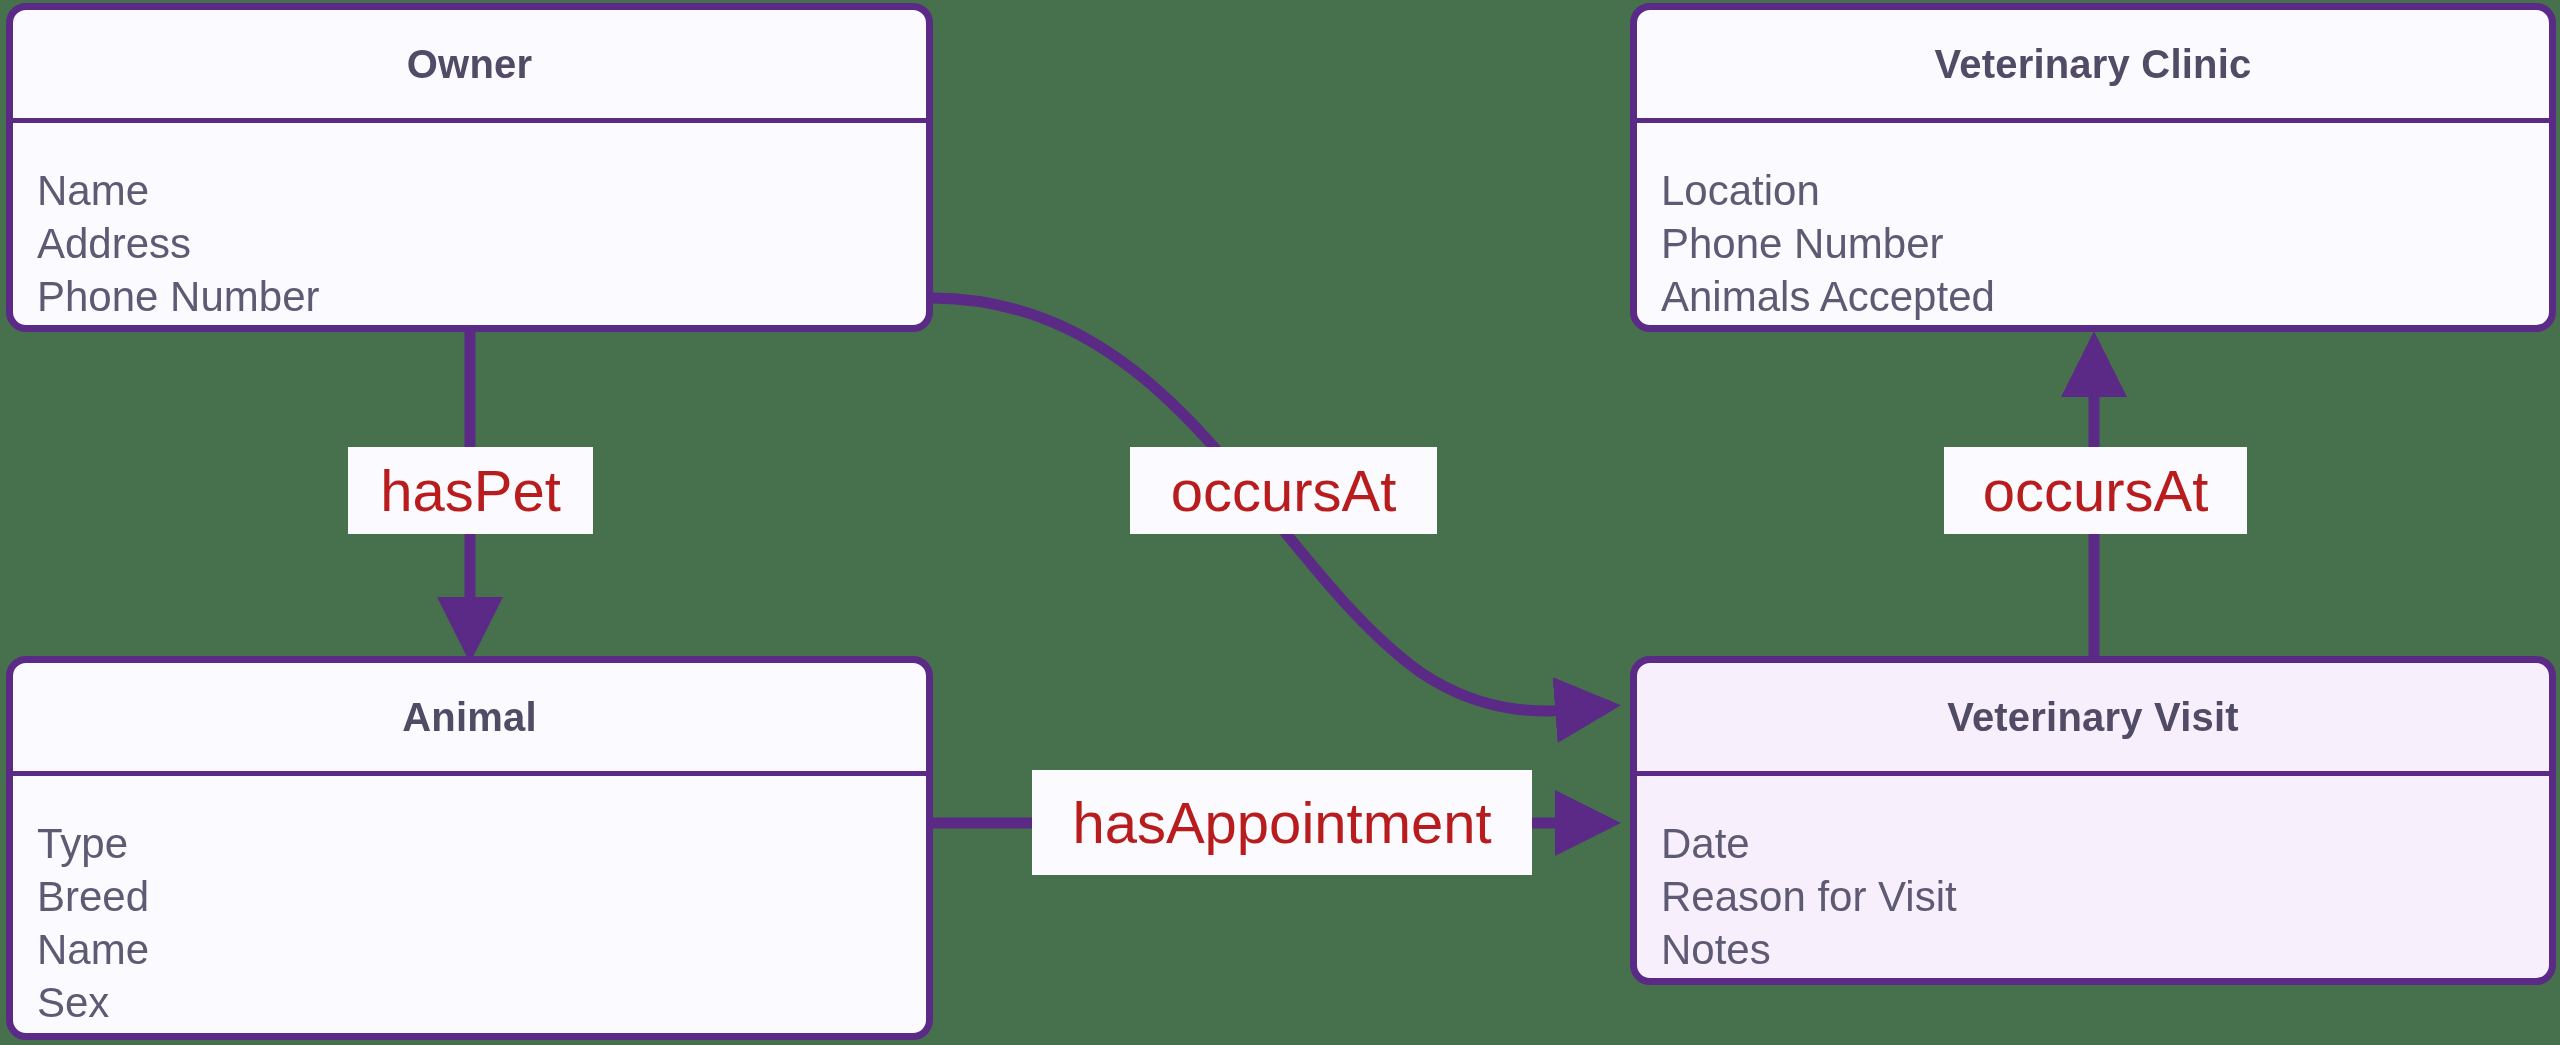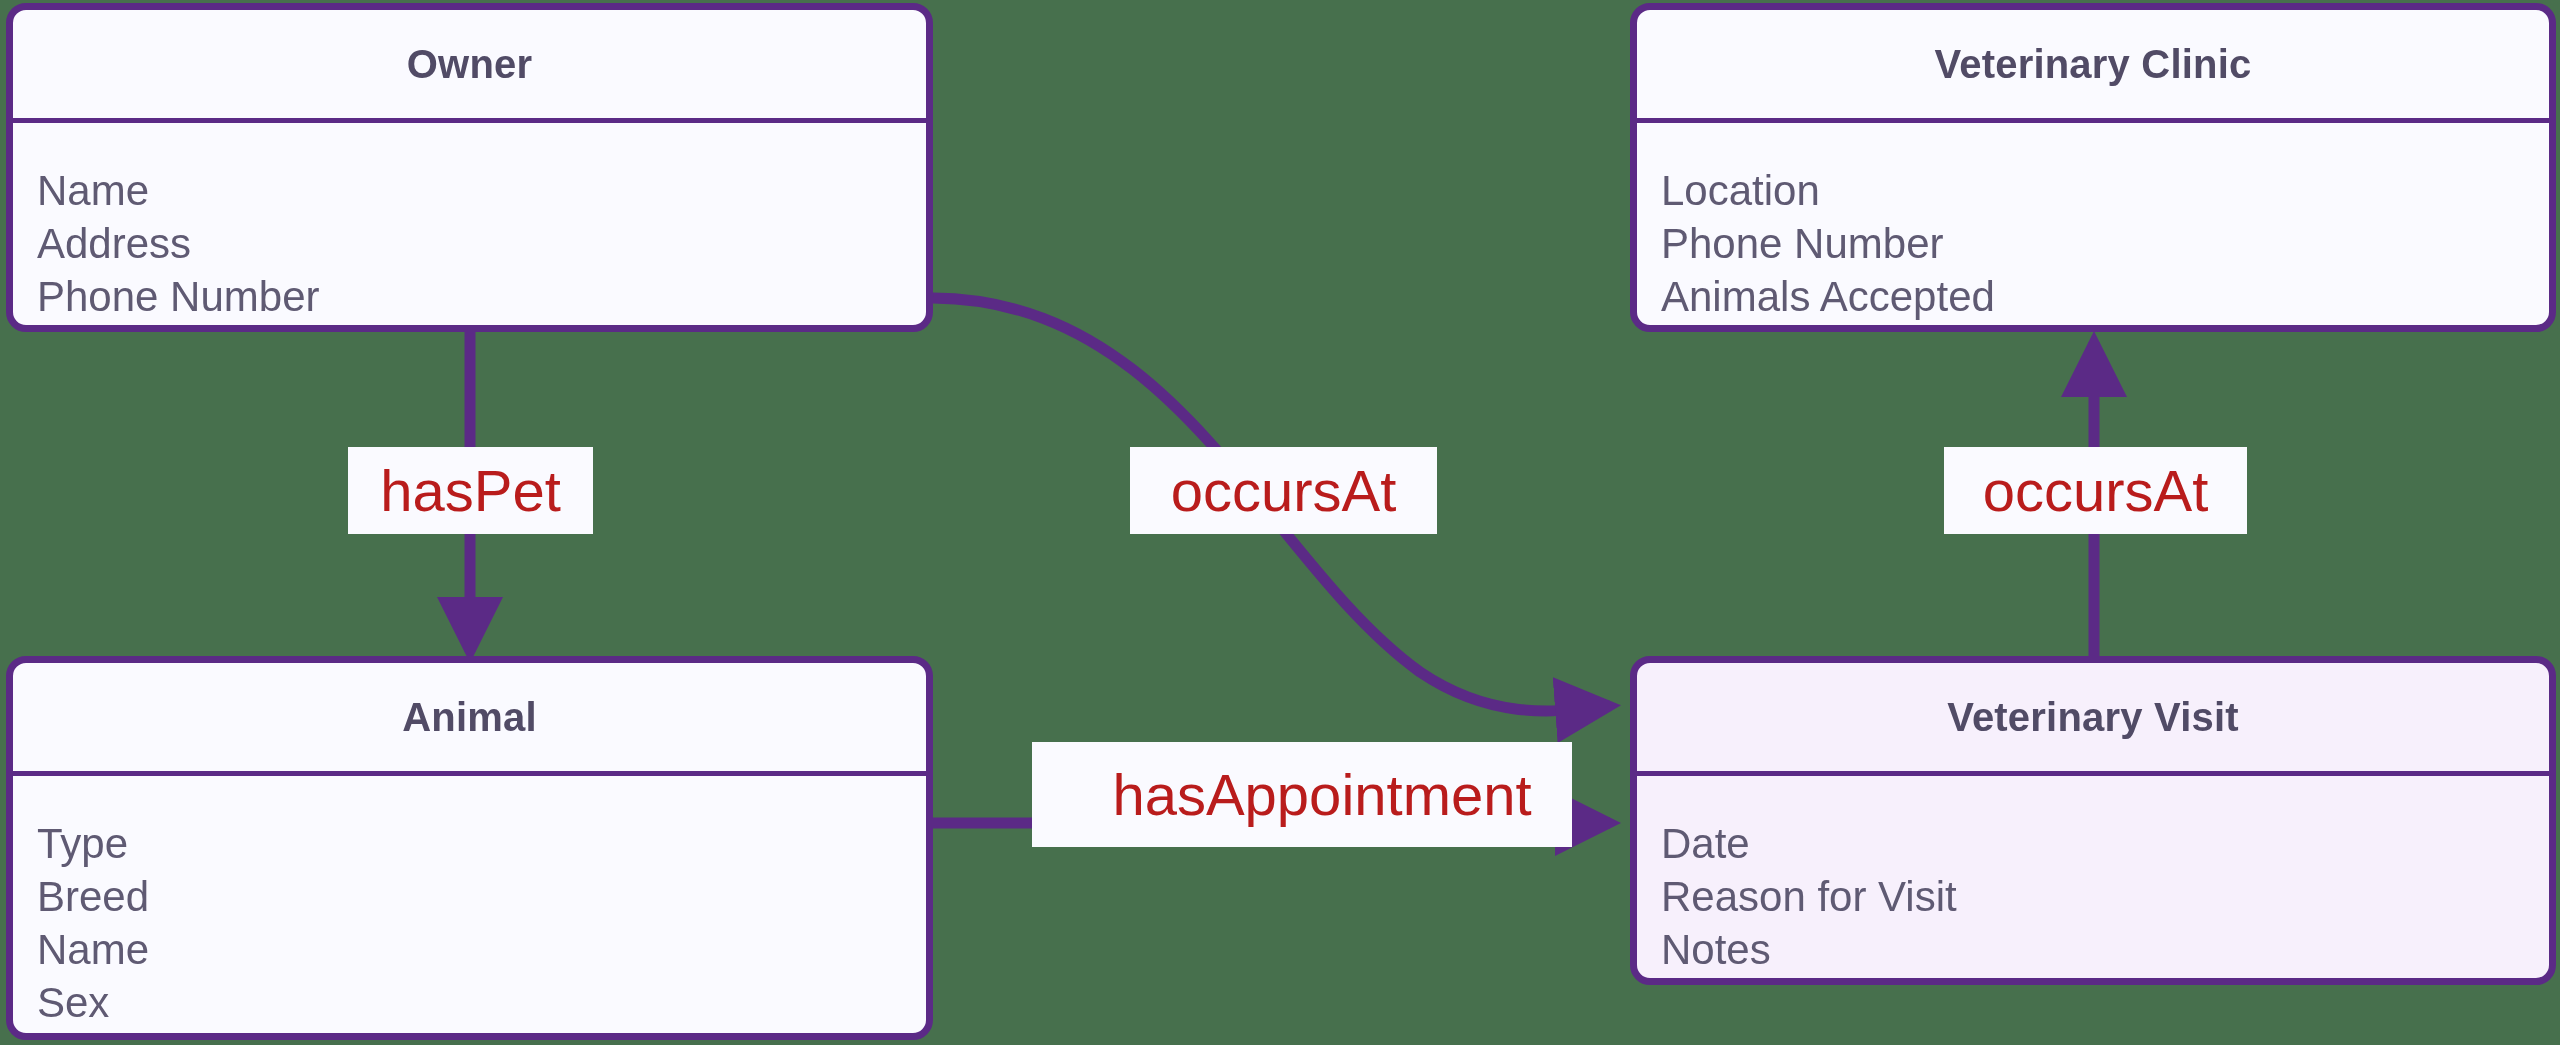--- a/index.html
+++ b/index.html
@@ -143,15 +143,15 @@
       <div class="attr">Notes</div>
     </div>
   </div>
 
   <div class="rel-label" style="left:348px; top:447px; width:245px; height:87px;">hasPet</div>
 
   <div class="rel-label" style="left:1130px; top:447px; width:307px; height:87px;">occursAt</div>
 
   <div class="rel-label" style="left:1944px; top:447px; width:303px; height:87px;">occursAt</div>
 
-  <div class="rel-label" style="left:1032px; top:742px; width:500px; height:105px;padding-left:40px;">hasAppointment</div>
+  <div class="rel-label" style="left:1032px; top:770px; width:500px; height:105px;">hasAppointment</div>
 
 </div>
 
 </body></html>

